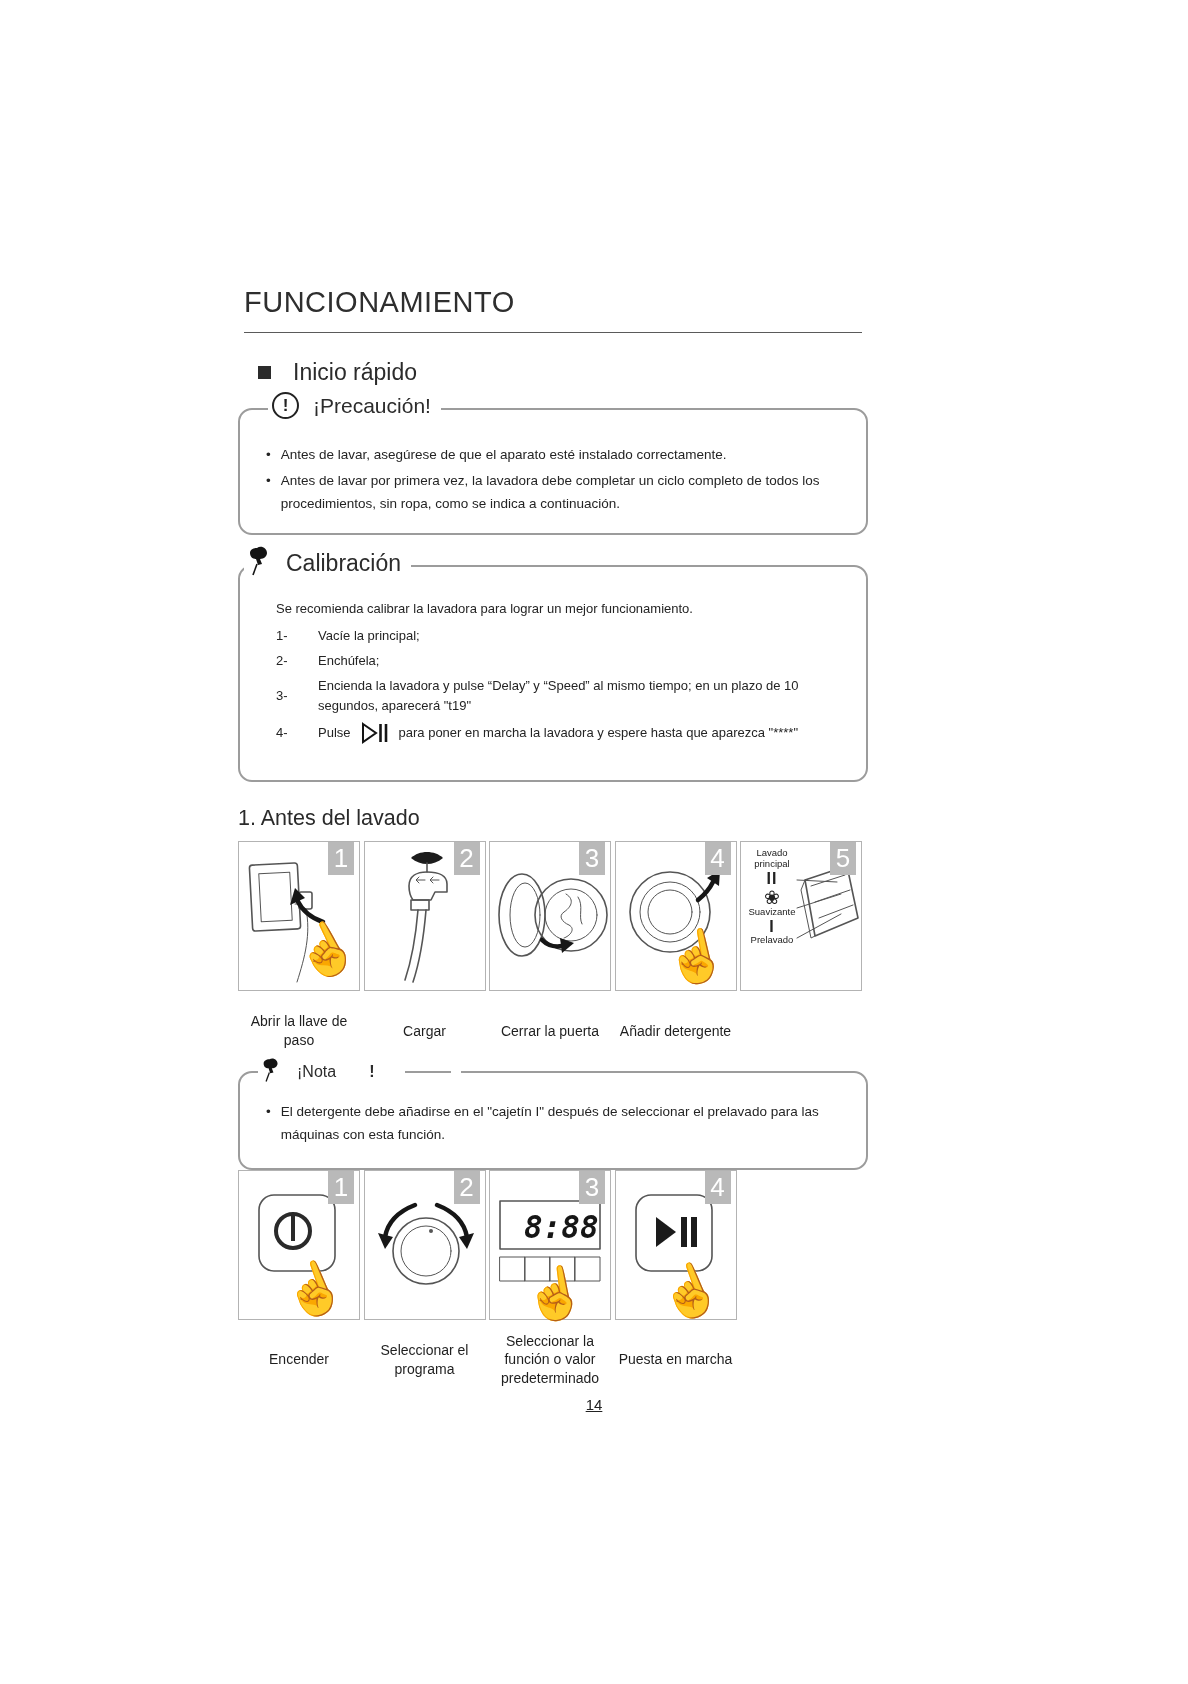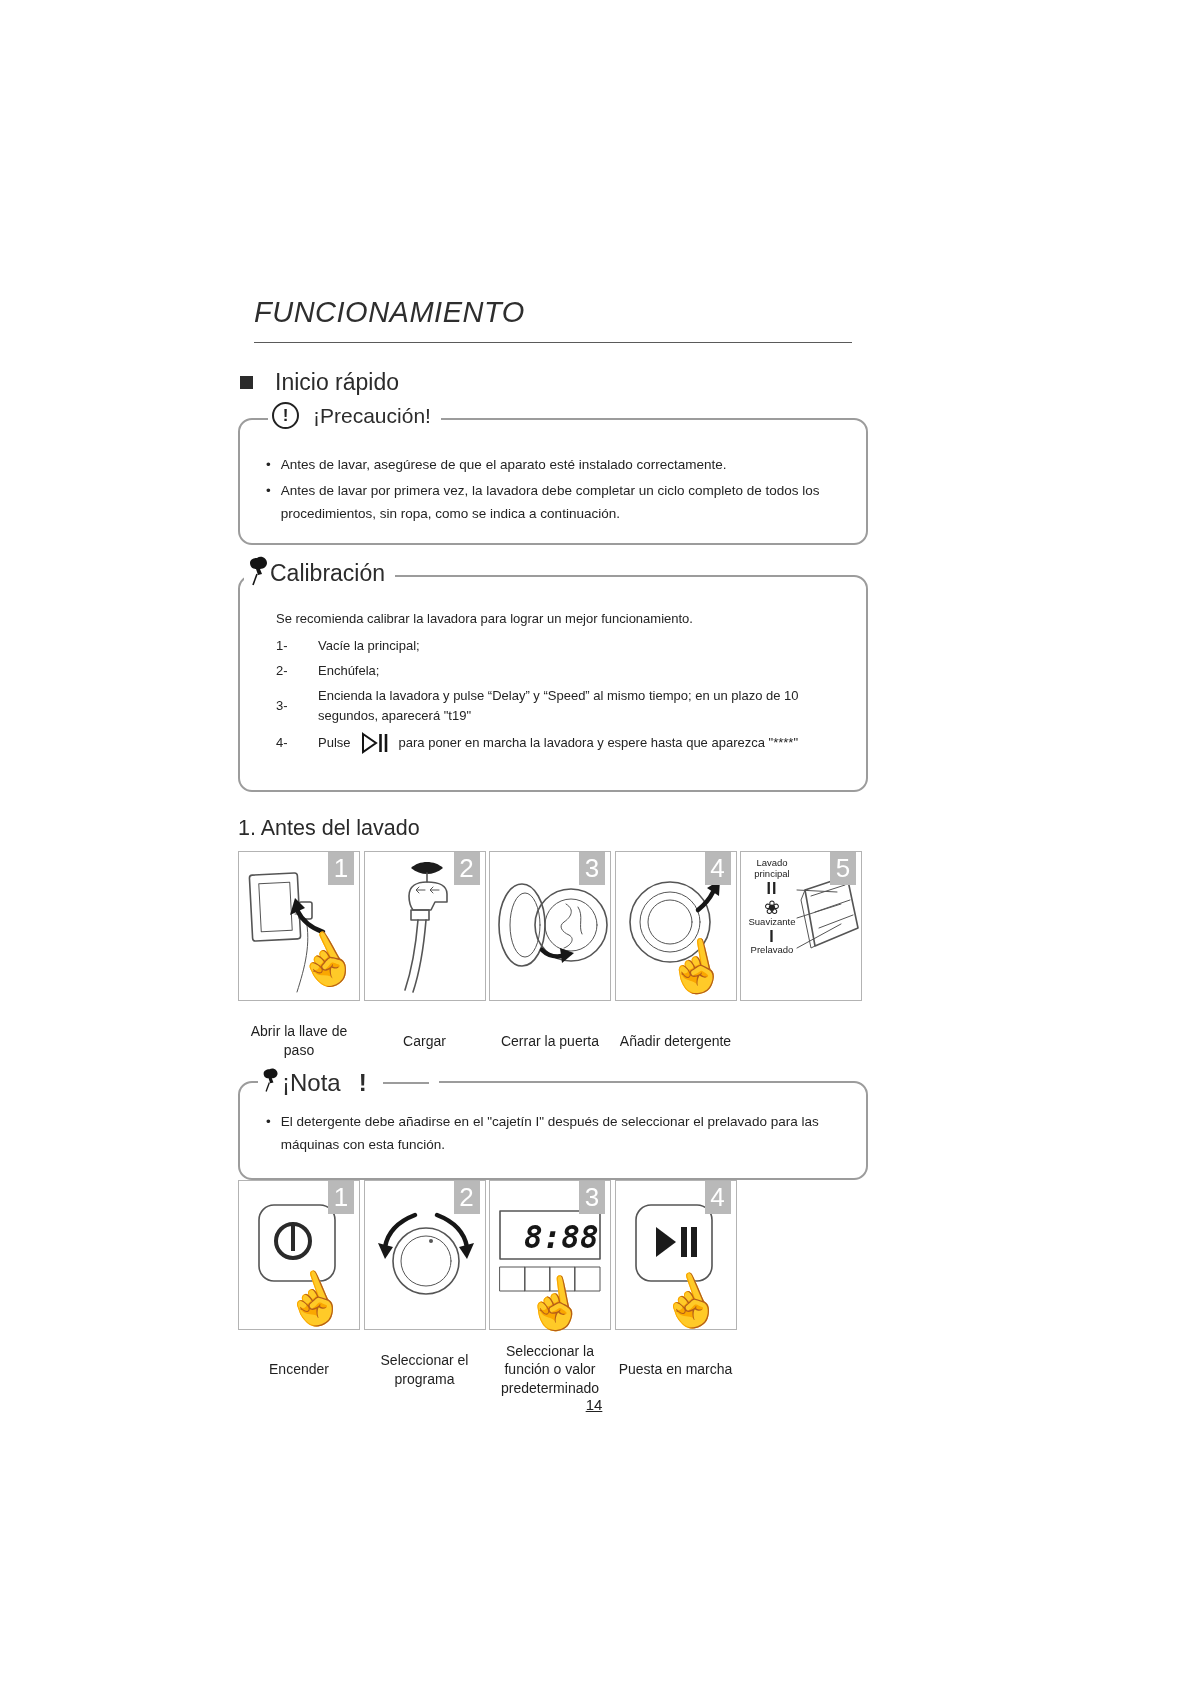--- a/index.html
+++ b/index.html
@@ -10,25 +10,25 @@
     font-family:"Liberation Sans", sans-serif;
     color:#242424;
     position:relative;
     overflow:hidden;
   }
   .content { position:absolute; left:238px; top:280px; width:630px; }
 
   
   .doc-title {
     font-size:29px; font-weight:500; letter-spacing:0.5px; color:#2e2e2e;
-    padding-bottom:13px; border-bottom:1.5px solid #5a5a5a; margin:16px;font-style:italic;
-  }
-
-  
-  .quick-start { display:flex; align-items:center; gap:22px; margin-top:26px; margin-left:2px; }
+    padding-bottom:13px; border-bottom:1.5px solid #5a5a5a; margin:6px;
+  }
+
+  
+  .quick-start { display:flex; align-items:center; gap:22px; margin-top:26px; margin-left:20px; }
   .sq-bullet { width:13px; height:13px; background:#2b2b2b; flex:0 0 auto; }
   .quick-start-label { font-size:23px; color:#2b2b2b; }
 
   
   .callout {
     border:2px solid #9c9c9c; border-radius:14px; position:relative;
     background:#fff; padding:30px 22px 14px 22px;
   }
   .callout-label {
     position:absolute; background:#fff; display:flex; align-items:center;
@@ -39,21 +39,21 @@
   .excl-circle {
     width:27px; height:27px; border:2.5px solid #222; border-radius:50%;
     display:flex; align-items:center; justify-content:center;
     font-weight:bold; font-size:17px; color:#222; flex:0 0 auto;
   }
   .bullet-row { display:flex; gap:10px; font-size:13.5px; line-height:1.65; margin:4px 0; }
   .bullet-dot { flex:0 0 auto; }
   .callout .bullet-row { padding-left:4px; }
 
   .calibration-box { margin-top:30px; padding-bottom:30px; }
-  .calibration-box .callout-label { top:-21px; left:4px; gap:0; font-size:23px; }
+  .calibration-box .callout-label { top:-21px; left:4px; gap:16px; font-size:23px; }
   .cal-intro { font-size:13px; margin:4px 0 10px 14px; }
   .step-row { display:flex; font-size:13px; line-height:1.55; margin:5px 0 5px 14px; align-items:center; }
   .step-num { width:42px; flex:0 0 auto; }
   .step-icon { margin:0 10px 0 8px; display:inline-flex; vertical-align:middle; }
 
   
   .section-heading { font-size:21.5px; font-weight:400; color:#2a2a2a; margin:24px 0 10px 0; }
 
   
   .panel-row { display:flex; }
@@ -80,21 +80,21 @@
   .det-flower { font-size:19px; line-height:1; color:#222; }
 
   .caption-row { display:flex; margin-top:4px; }
   .caption {
     width:122px; margin-right:3.5px; height:72px; flex:0 0 auto;
     display:flex; align-items:center; justify-content:center;
     text-align:center; font-size:14px; line-height:1.35; color:#1f1f1f; padding:0 2px;
   }
 
   .note-box { margin-top:4px; padding-top:24px; padding-bottom:18px; }
-  .note-box .callout-label { top:-16px; left:18px; gap:2px; font-size:24px; }
+  .note-box .callout-label { top:-16px; left:18px; gap:17px; font-size:16px; }
   .note-excl { margin-left:16px; font-weight:bold; }
   .note-dash { width:46px; height:2px; background:#9c9c9c; margin-left:14px; }
 
   .page-number {
     position:absolute; left:0; top:1396px; width:1188px; text-align:center;
     font-size:15px; color:#222;text-decoration:underline;
   }
 
   .lineart { stroke:#555; fill:none; stroke-width:1.6; stroke-linecap:round; stroke-linejoin:round; }
   .arrow-stroke { stroke:#161616; fill:none; stroke-width:4.5; stroke-linecap:round; }

